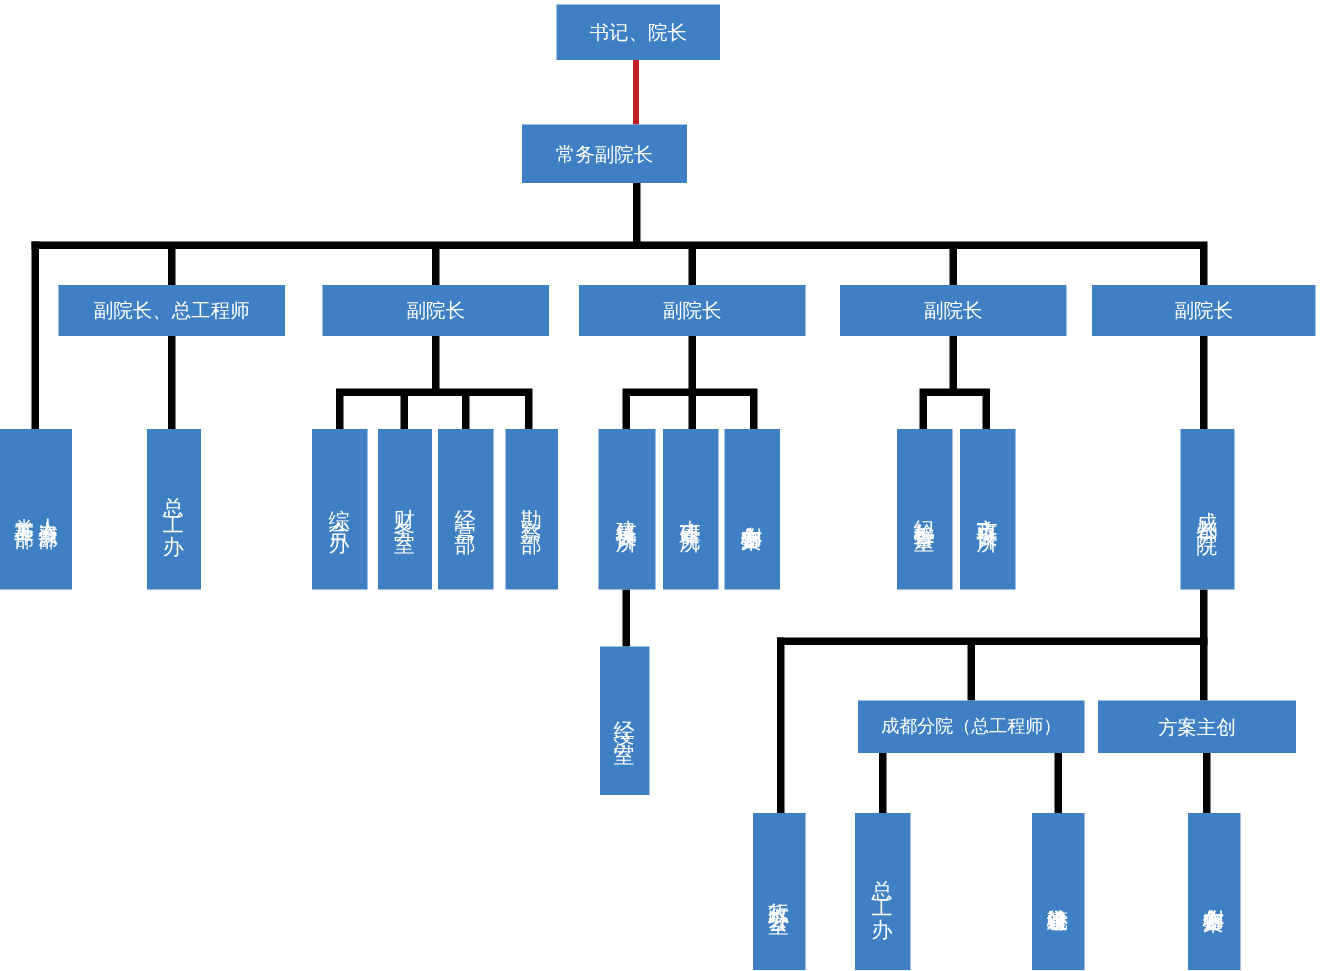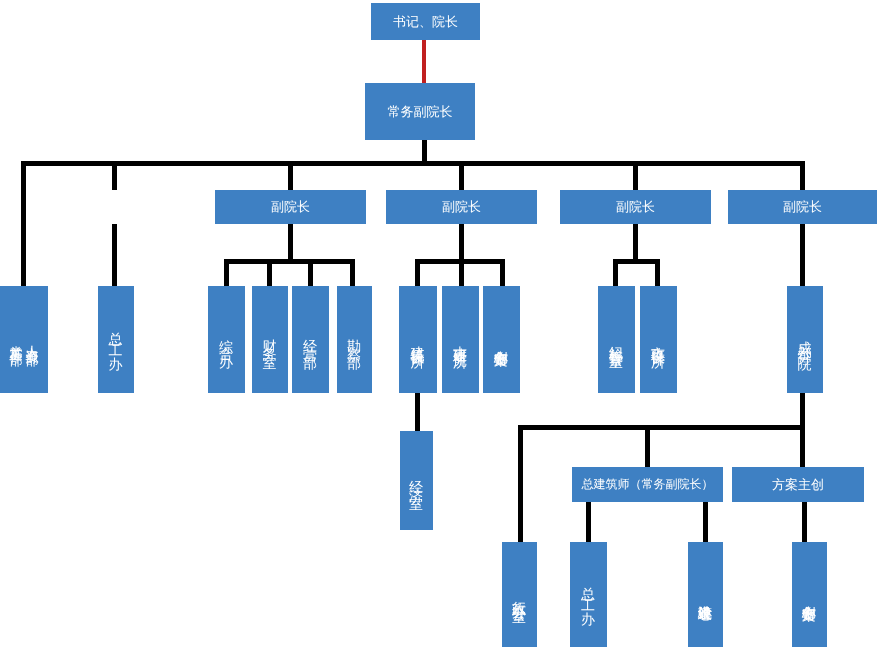--- a/index.html
+++ b/index.html
@@ -82,37 +82,40 @@
   <div class="line" style="left:518px;top:425px;width:5px;height:117px;"></div>
   <div class="line" style="left:645px;top:430px;width:5px;height:37px;"></div>
   <div class="line" style="left:800px;top:430px;width:5px;height:37px;"></div>
   <div class="line" style="left:586px;top:502px;width:5px;height:40px;"></div>
   <div class="line" style="left:703px;top:502px;width:5px;height:40px;"></div>
   <div class="line" style="left:802px;top:502px;width:5px;height:40px;"></div>
 
   <div class="box hbox" style="left:371px;top:3px;width:109px;height:37px;">
     <span>书记、院长</span>
   </div>
-  <div class="box hbox" style="left:365px;top:83px;width:110px;height:57px;">
+  <div class="box hbox" style="left:348px;top:83px;width:110px;height:39px;">
     <span>常务副院长</span>
+  </div>
+  <div class="box hbox" style="left:39px;top:190px;width:151px;height:34px;">
+    <span>副院长、总工程师</span>
   </div>
   <div class="box hbox" style="left:215px;top:190px;width:151px;height:34px;">
     <span>副院长</span>
   </div>
   <div class="box hbox" style="left:386px;top:190px;width:151px;height:34px;">
     <span>副院长</span>
   </div>
   <div class="box hbox" style="left:560px;top:190px;width:151px;height:34px;">
     <span>副院长</span>
   </div>
   <div class="box hbox" style="left:728px;top:190px;width:149px;height:34px;">
     <span>副院长</span>
   </div>
   <div class="box hbox small" style="left:572px;top:467px;width:151px;height:35px;">
-    <span>总建筑师（常务副院长）</span>
+    <span>成都分院（总工程师）</span>
   </div>
   <div class="box hbox" style="left:732px;top:467px;width:132px;height:35px;">
     <span>方案主创</span>
   </div>
 
   <div class="box vbox dual" style="left:0px;top:286px;width:48px;height:107px;">
     <span class="vt ls2">党群工作部</span>
     <span class="vt ls2">人力资源部</span>
   </div>
   <div class="box vbox" style="left:98px;top:286px;width:36px;height:107px;">

